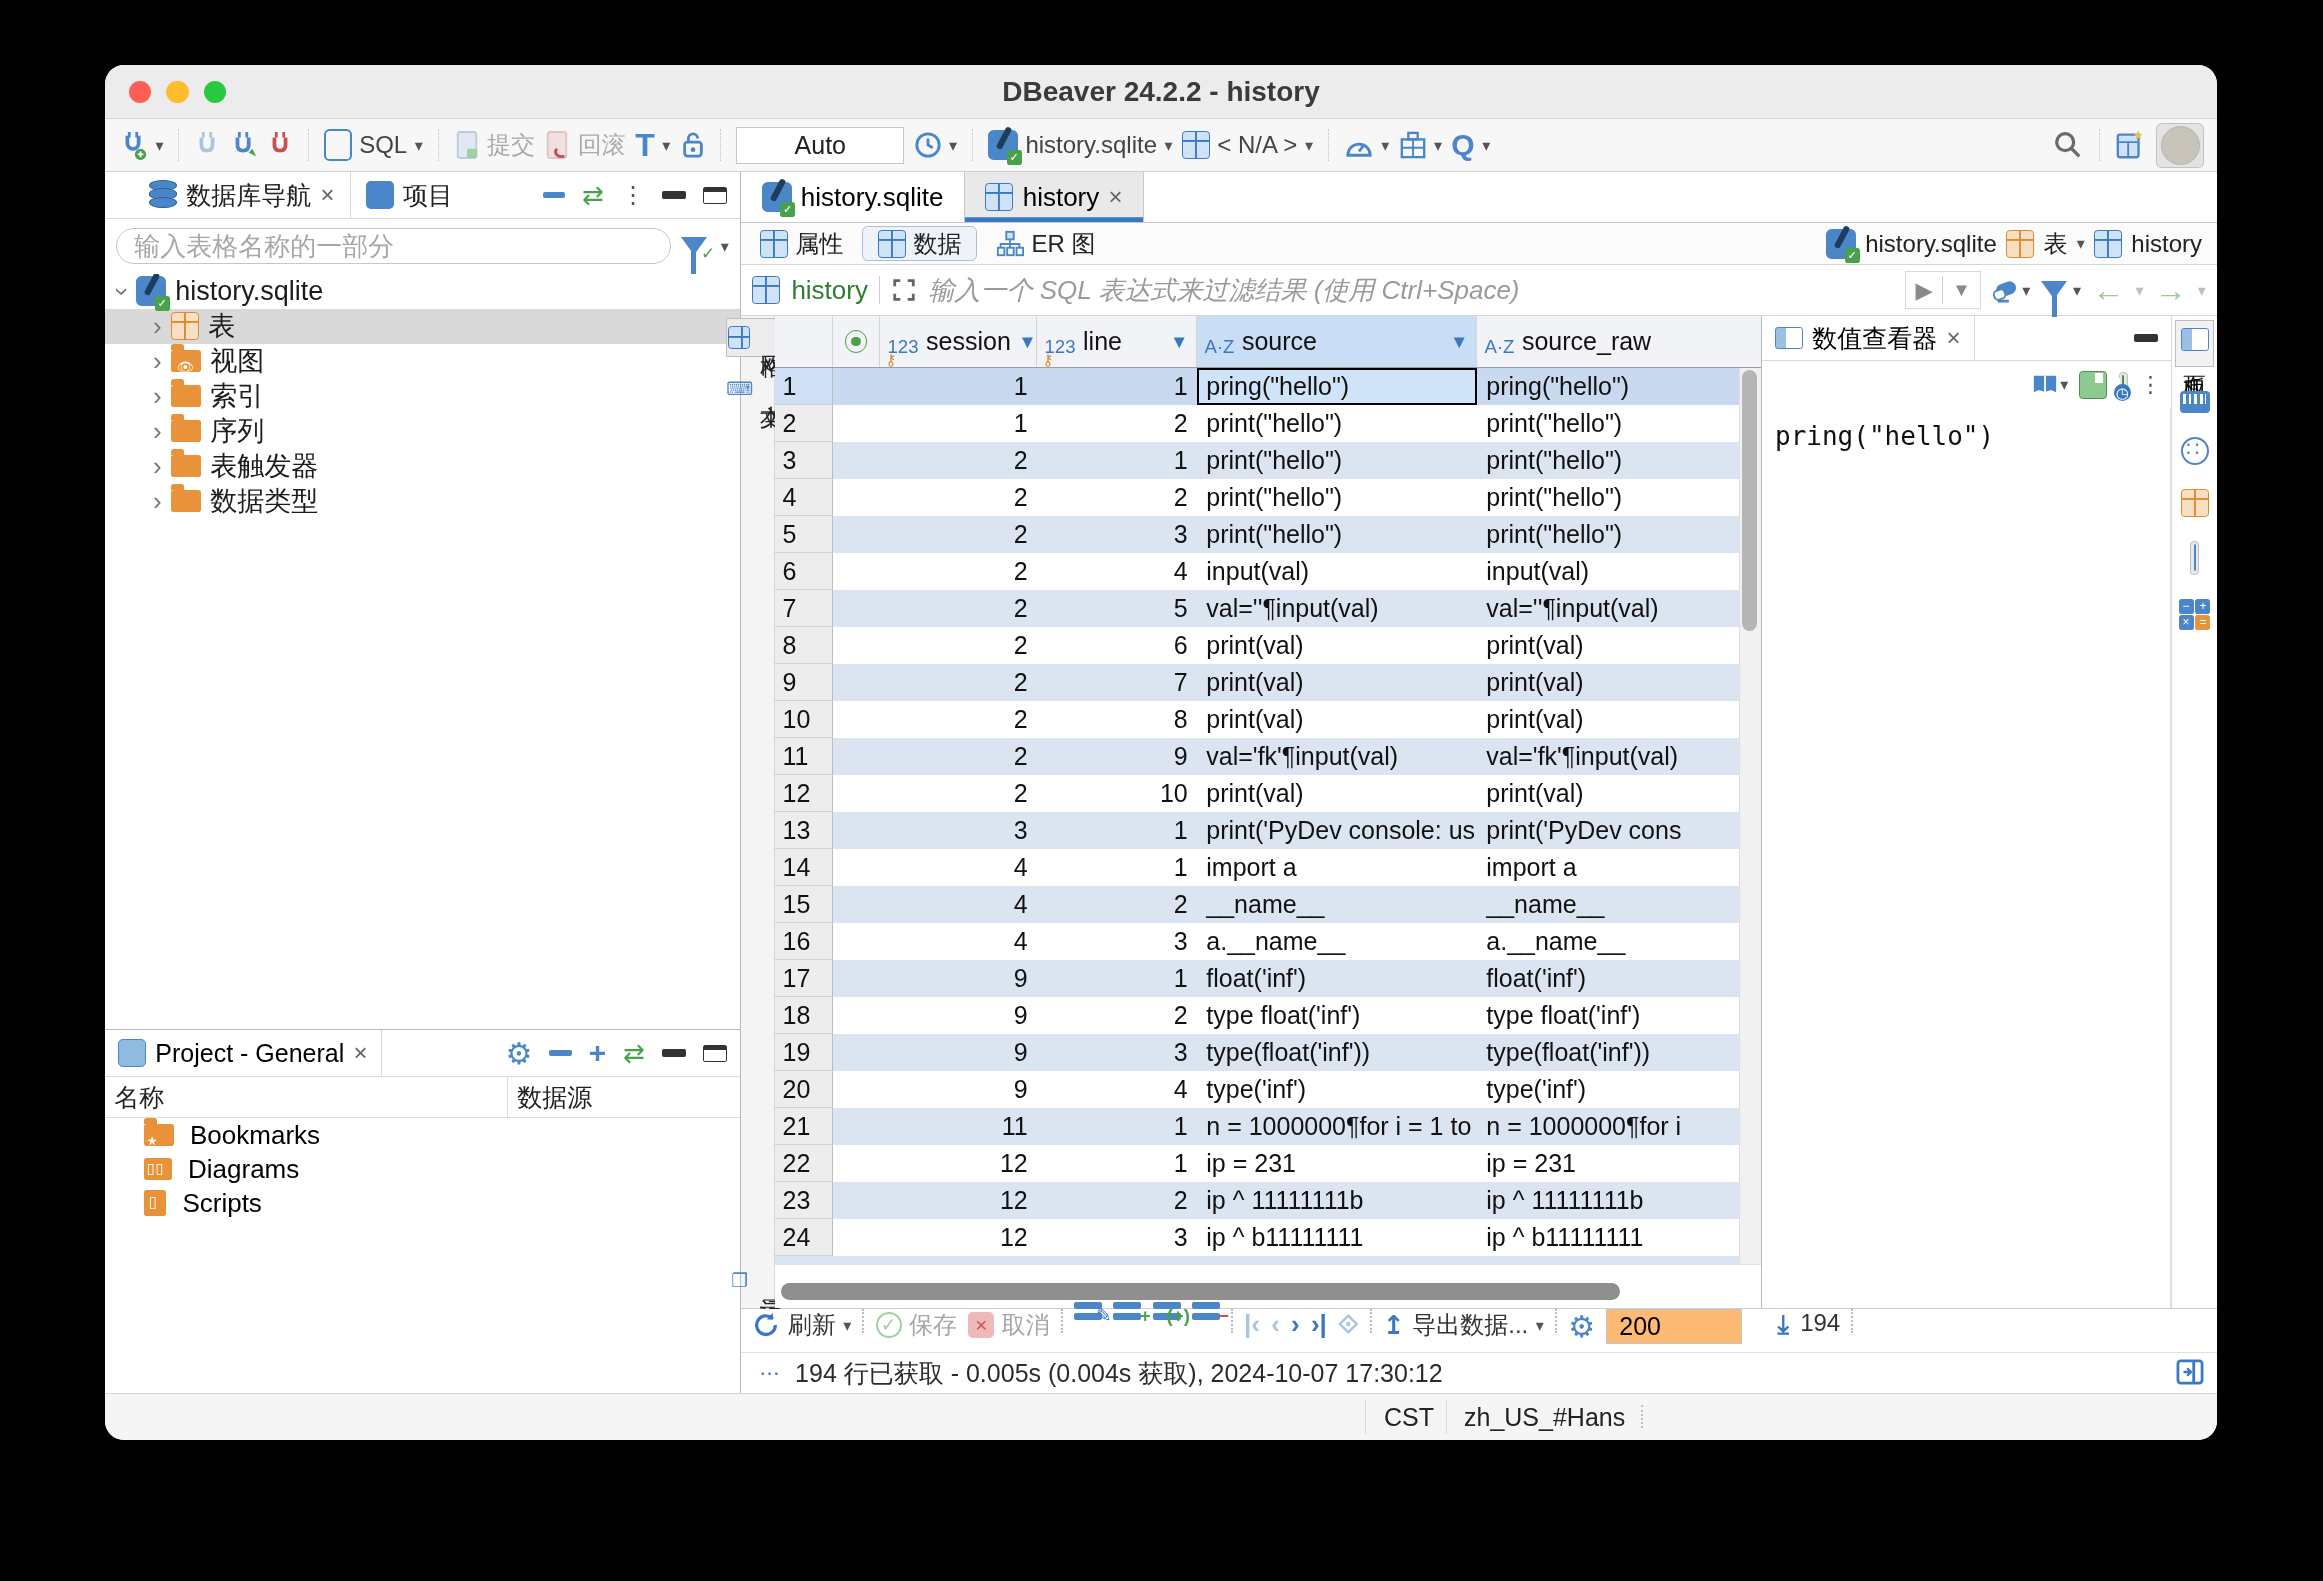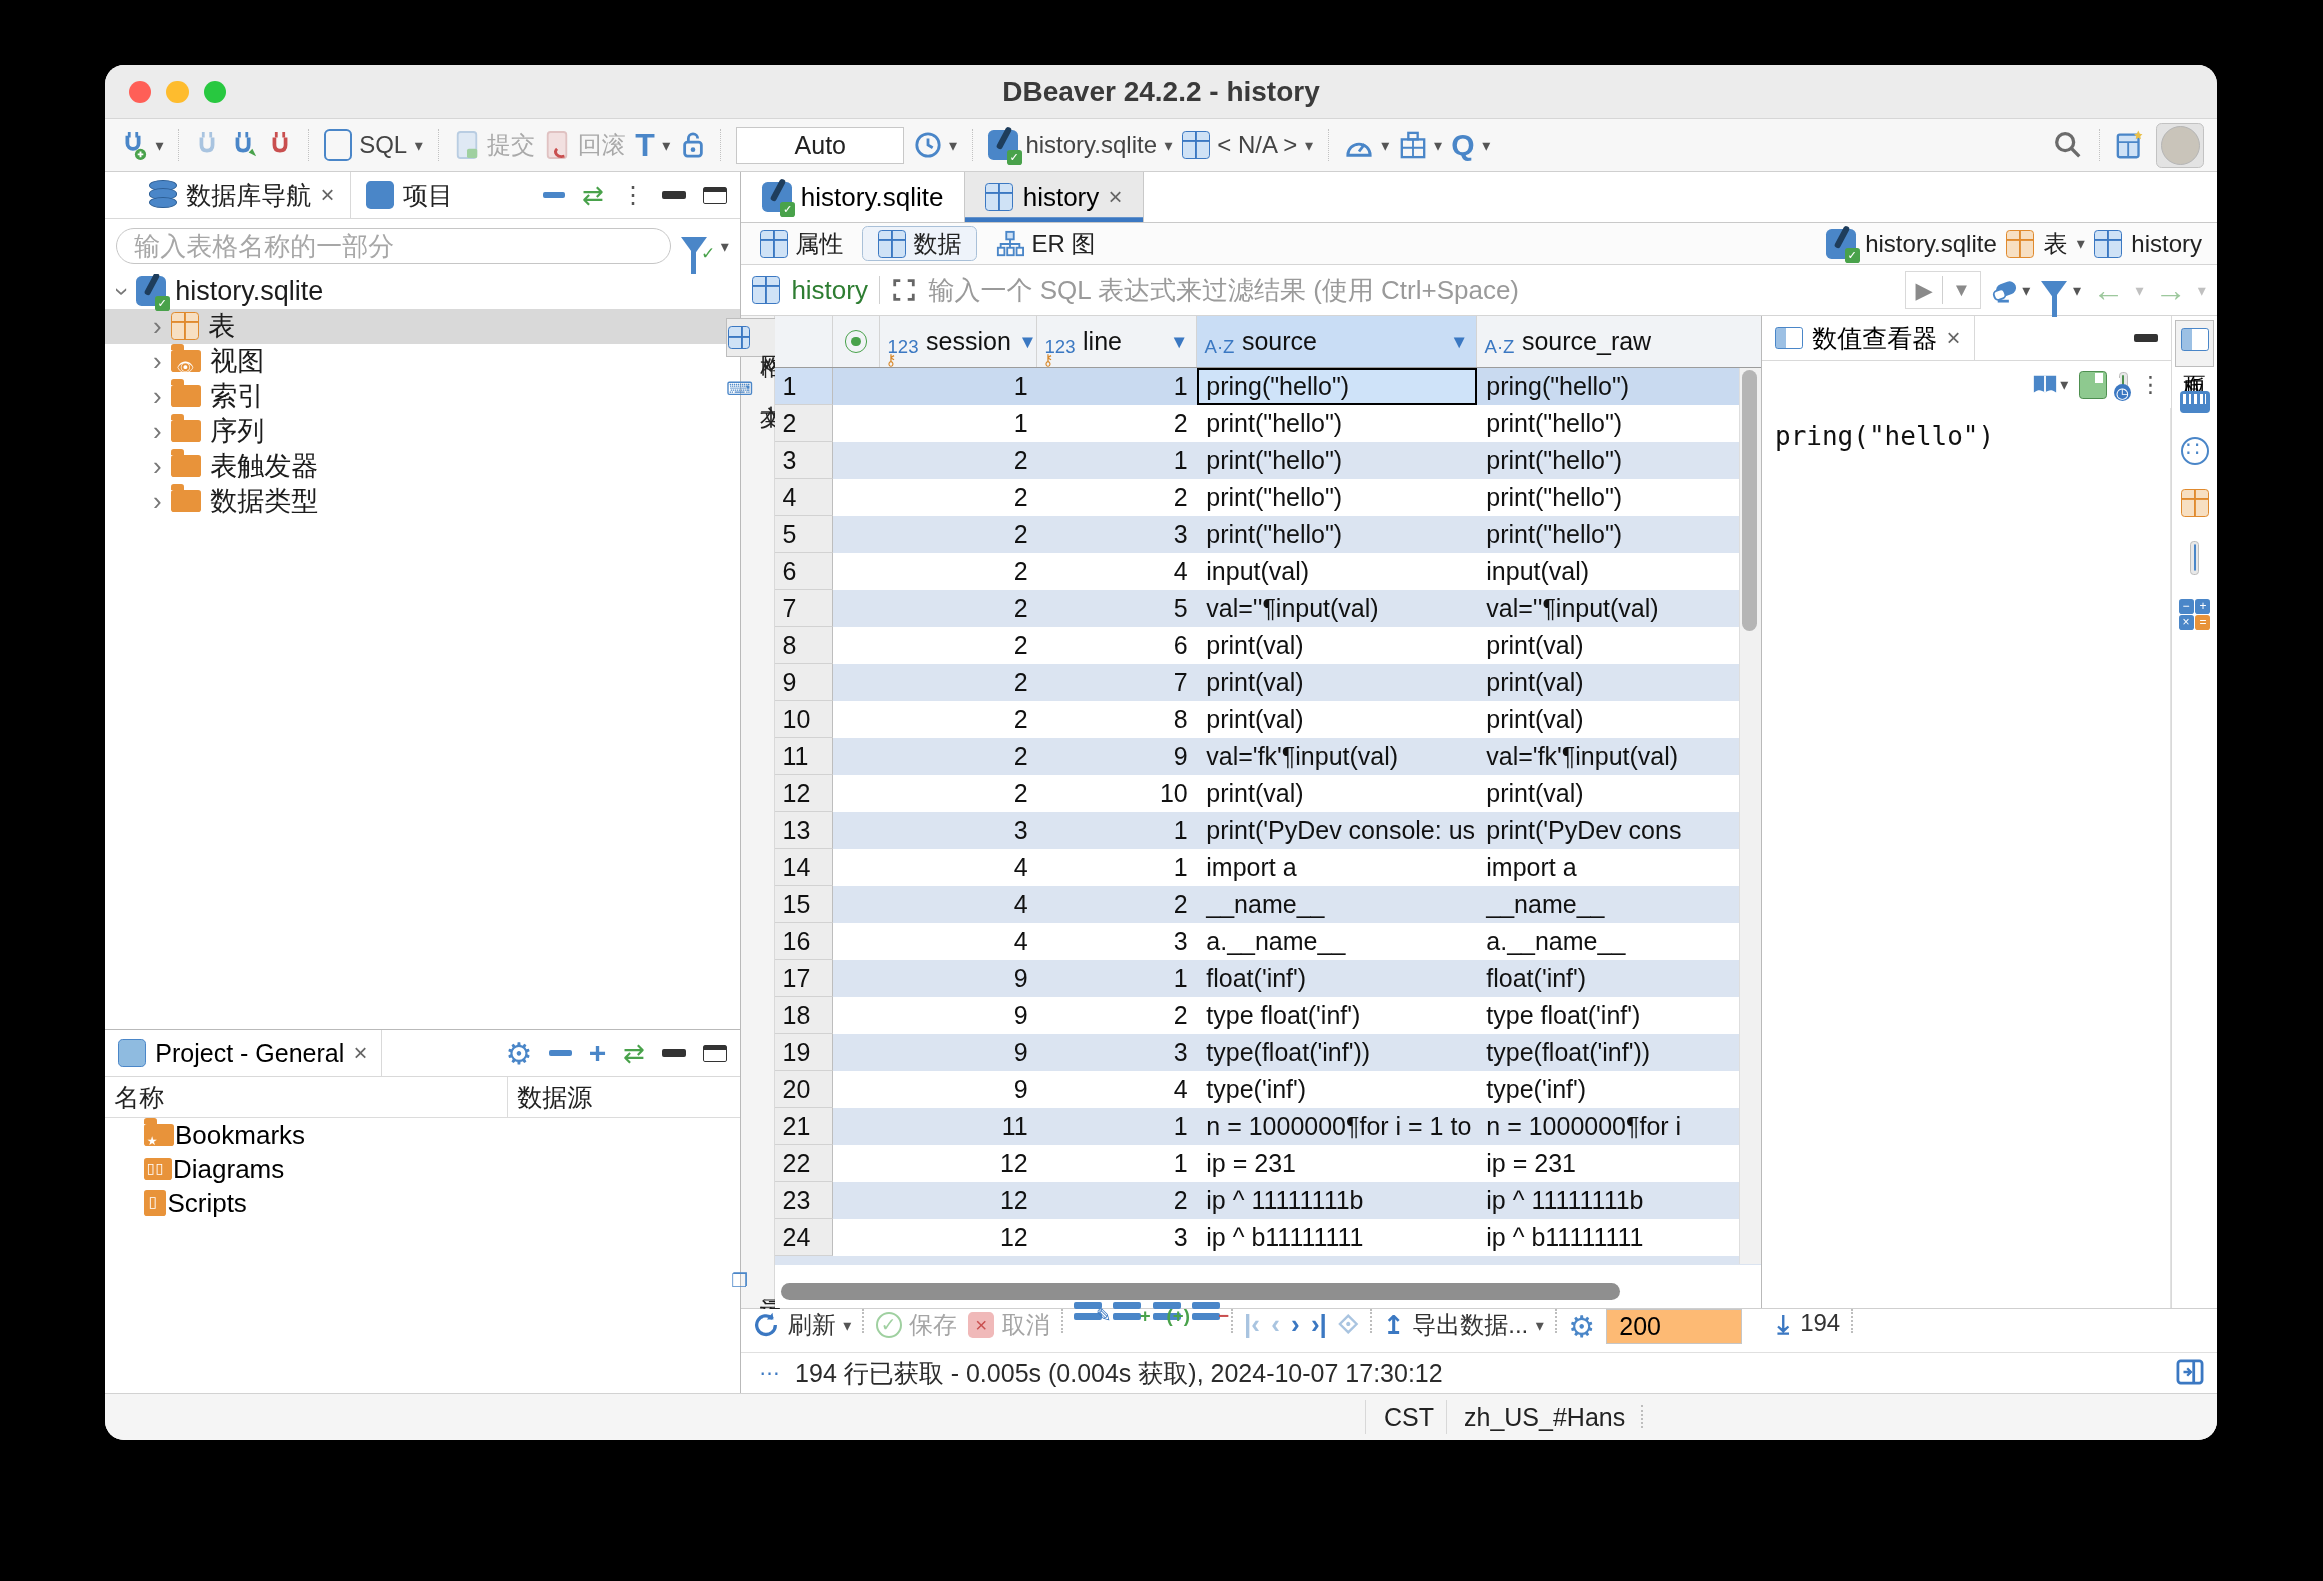--- a/index.html
+++ b/index.html
@@ -71,40 +71,40 @@
   .trow.child { padding-left:48px; }
   .trow.selected { background:#d9d9d9; }
   
   .projpanel { flex:1; display:flex; flex-direction:column; background:#fff; }
   .pp-head { height:47px; display:flex; align-items:center; border-bottom:0.9px solid #d9d9d9; font-size:25px; }
   .pp-tab { display:flex; align-items:center; gap:9.3px; padding:0 13px; height:100%; border-right:0.9px solid #d9d9d9; }
   .pp-cols { height:41px; display:flex; align-items:center; border-bottom:0.9px solid #dcdcdc; font-size:25px; color:#222; }
   .pp-col1 { width:403px; padding-left:9.3px; border-right:0.9px solid #dcdcdc; height:100%; display:flex; align-items:center; }
   .pp-col2 { padding-left:9.3px; }
   .pp-list { flex:1; font-size:26px; }
-  .prow { height:34px; display:flex; align-items:center; gap:1px; padding-left:39px; }
+  .prow { height:34px; display:flex; align-items:center; gap:16px; padding-left:39px; }
   .bookpair { width:28px; height:22.4px; background:#e8933a; border-radius:2.8px; position:relative; }
   .bookpair:before { content:"▯▯"; color:#fff; font-size:14px; position:absolute; left:2.8px; top:1.9px; letter-spacing:0.9px; }
   .scripticon { width:22.4px; height:26px; background:#e8933a; border-radius:2.8px; position:relative; }
   .scripticon:before { content:"▯"; color:#fff; font-size:15px; position:absolute; left:4.7px; top:2.8px; }
   .folderstar { position:relative; }
   .folderstar:after { content:"★"; position:absolute; color:#fff; font-size:12px; left:2.8px; bottom:-1.9px; }
   
   .etabs { height:51px; display:flex; align-items:flex-end; background:#fff; border-bottom:0.9px solid #c9c9c9; font-size:26px; }
   .etab { display:flex; align-items:center; gap:9.3px; padding:0 20.5px; height:50px; }
   .etab.active { background:#e9e9e9; border-left:0.9px solid #c9c9c9; border-right:0.9px solid #c9c9c9; box-shadow:inset 0 -4.7px 0 #3b78c2; }
   .subtabs { height:42px; background:#fbfbfb; border-bottom:0.9px solid #d5d5d5; display:flex; align-items:center; font-size:24px; color:#222; }
   .stab { display:flex; align-items:center; gap:7.5px; padding:0 15px; height:35px; margin-left:3.7px; }
   .stab.active { border:0.9px solid #a9c0d8; background:#eef3fa; border-radius:5.6px; }
   .crumb { margin-left:auto; display:flex; align-items:center; gap:9.3px; padding-right:15px; }
   
   .fbar { height:51px; background:#fff; border-bottom:0.9px solid #d5d5d5; display:flex; align-items:center; padding:0 11.2px; gap:11.2px; font-size:26px; }
   .fname { color:#2e7d32; }
   .fsep { width:0.9px; height:28px; background:#cfcfcf; }
-  .fph { flex:1; color:#9a9a9a; }
+  .fph { flex:1; font-style:italic; color:#9a9a9a; }
   .fbtnbox { display:flex; align-items:center; gap:9.3px; border:0.9px solid #d9d9d9; padding:3.7px 9.3px; }
   
   .results { height:993px; display:flex; min-height:0; border-bottom:0.9px solid #cfcfcf; }
   .vstrip { width:34px; background:#f4f4f4; border-right:0.9px solid #d9d9d9; display:flex; flex-direction:column; align-items:center; padding-top:1.9px; font-size:22.4px; color:#222; }
   .vtab { writing-mode:vertical-rl; display:flex; flex-direction:column; align-items:center; gap:5.6px; padding:7.5px 0.9px; }
   .vtab.sel { border:0.9px solid #bdbdbd; background:#ececec; }
   .vtab .grid-ic { width:22.4px; height:22.4px; }
   .vrec { margin-top:auto; margin-bottom:9.3px; }
   .gridarea { flex:1; position:relative; min-width:0; display:flex; flex-direction:column; background:#fff; }
   .ghead { height:52px; display:flex; border-bottom:1.9px solid #9c9c9c; background:#f1f3f6; font-size:25px; color:#111; }

